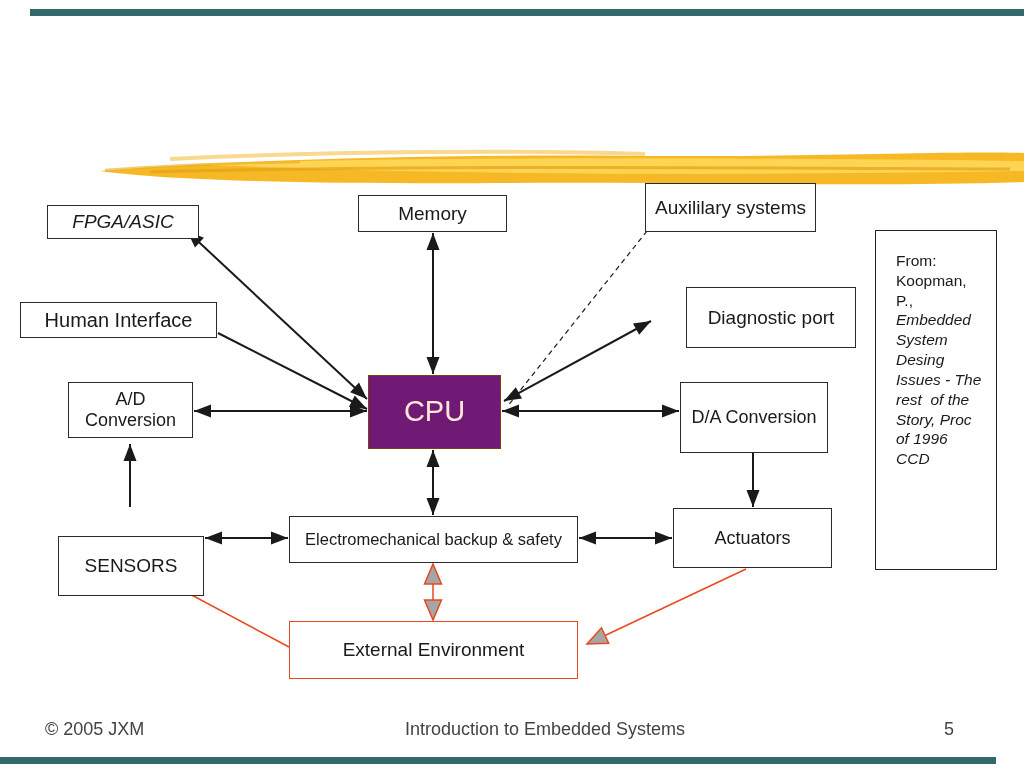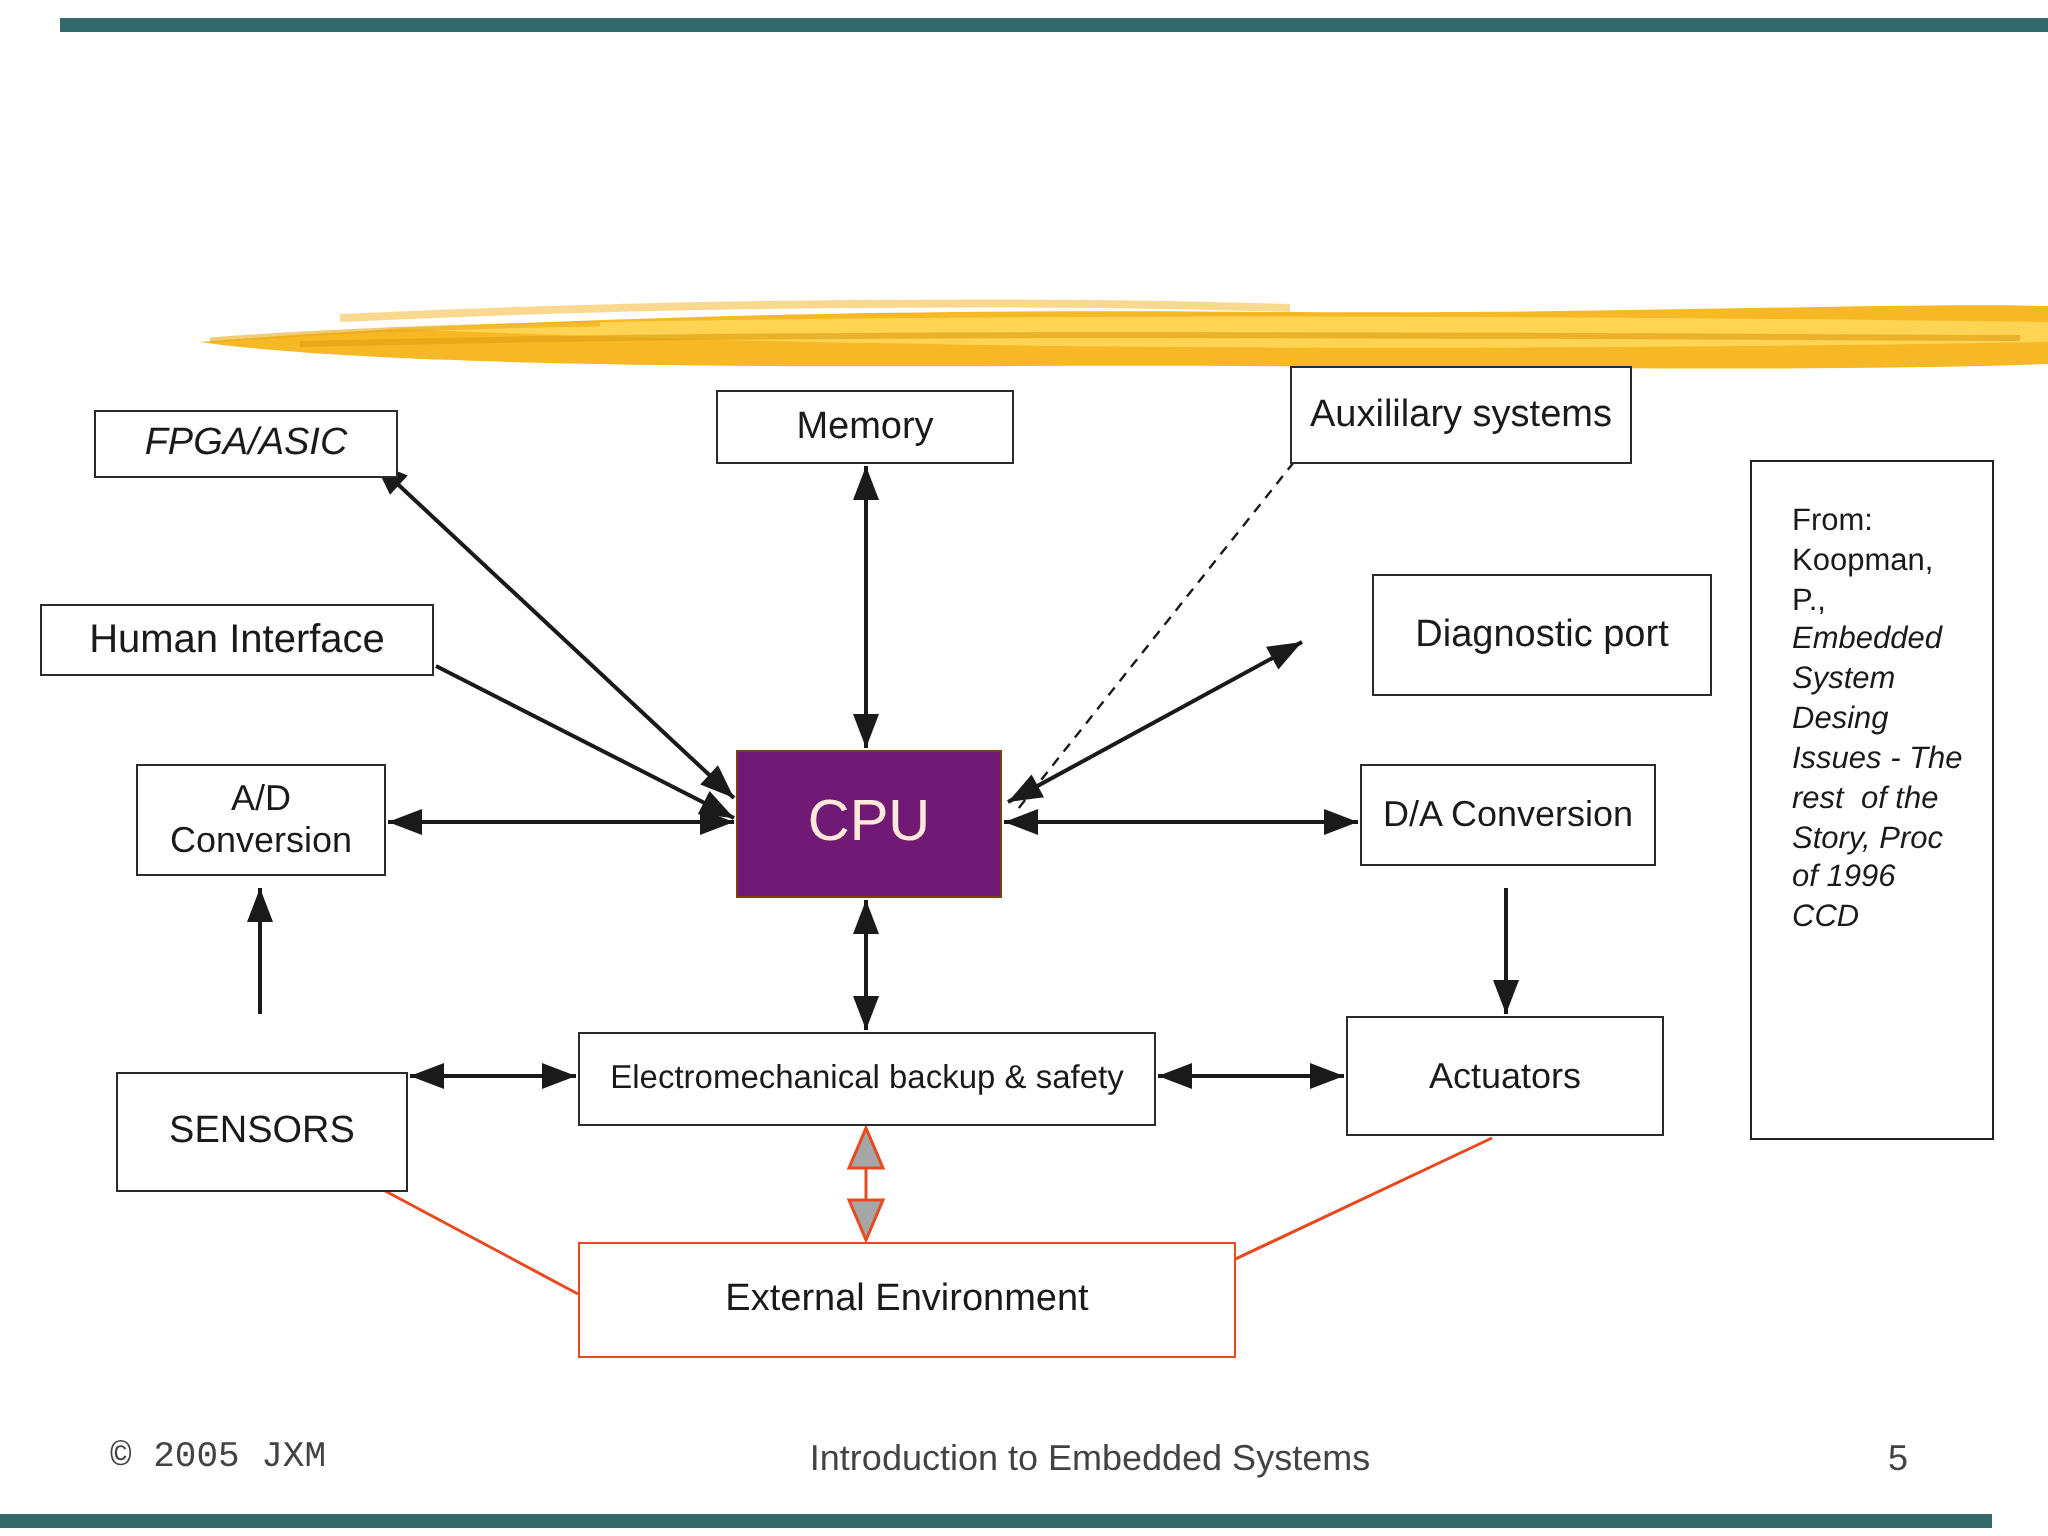--- a/index.html
+++ b/index.html
@@ -14,31 +14,31 @@
         display:flex;align-items:center;justify-content:center;text-align:center;
         box-sizing:border-box;line-height:1.15;padding:2px;}
   #n-fpga{left:47px;top:205px;width:152px;height:34px;font-size:19px;font-style:italic;}
   #n-memory{left:358px;top:195px;width:149px;height:37px;font-size:19px;}
   #n-aux{left:645px;top:183px;width:171px;height:49px;font-size:19px;}
   #n-human{left:20px;top:302px;width:197px;height:36px;font-size:20px;}
   #n-diag{left:654px;top:287px;width:170px;height:61px;font-size:19px;margin-left:32px;}
   #n-ad{left:68px;top:382px;width:125px;height:56px;font-size:18px;}
   #n-cpu{left:368px;top:375px;width:133px;height:74px;font-size:29px;
          background:#701a75;color:#FFE9D8;border:1.5px solid #7a4110;}
-  #n-da{left:680px;top:382px;width:148px;height:51px;font-size:18px;}
+  #n-da{left:680px;top:382px;width:148px;height:71px;font-size:18px;}
   #n-sensors{left:58px;top:536px;width:146px;height:60px;font-size:19px;}
   #n-emech{left:289px;top:516px;width:289px;height:47px;font-size:16.5px;}
   #n-actuators{left:673px;top:508px;width:159px;height:60px;font-size:18px;}
-  #n-env{left:289px;top:621px;width:329px;height:58px;font-size:19px;border:1.5px solid #E8491F;}
+  #n-env{left:289px;top:621px;width:289px;height:58px;font-size:19px;border:1.5px solid #E8491F;}
   #citation{position:absolute;left:875px;top:230px;width:122px;height:340px;
             border:1.5px solid #222;box-sizing:border-box;padding:20px 12px 0 20px;
             font-size:15.5px;line-height:1.28;white-space:pre-wrap;}
   #citation .it{font-style:italic;}
   .footer{position:absolute;top:719px;font-size:18px;color:#434343;}
-  #footer-copy{left:55px;font-family:Liberation Mono, monospace;}
+  #footer-copy{left:45px;}
   #footer-title{left:545px;transform:translateX(-50%);}
   #footer-page{left:944px;}
 </style>
 </head>
 <body>
 
 <div id="bar-top" class="bar"></div>
 
 <svg id="brush" width="1024" height="768" aria-hidden="true">
   <path d="M100,171 C240,160 430,154 640,156 C820,157 950,151 1024,153 L1024,182 C880,187 690,182 510,183 C320,184 170,181 100,171 Z" fill="#F6B825"></path>

